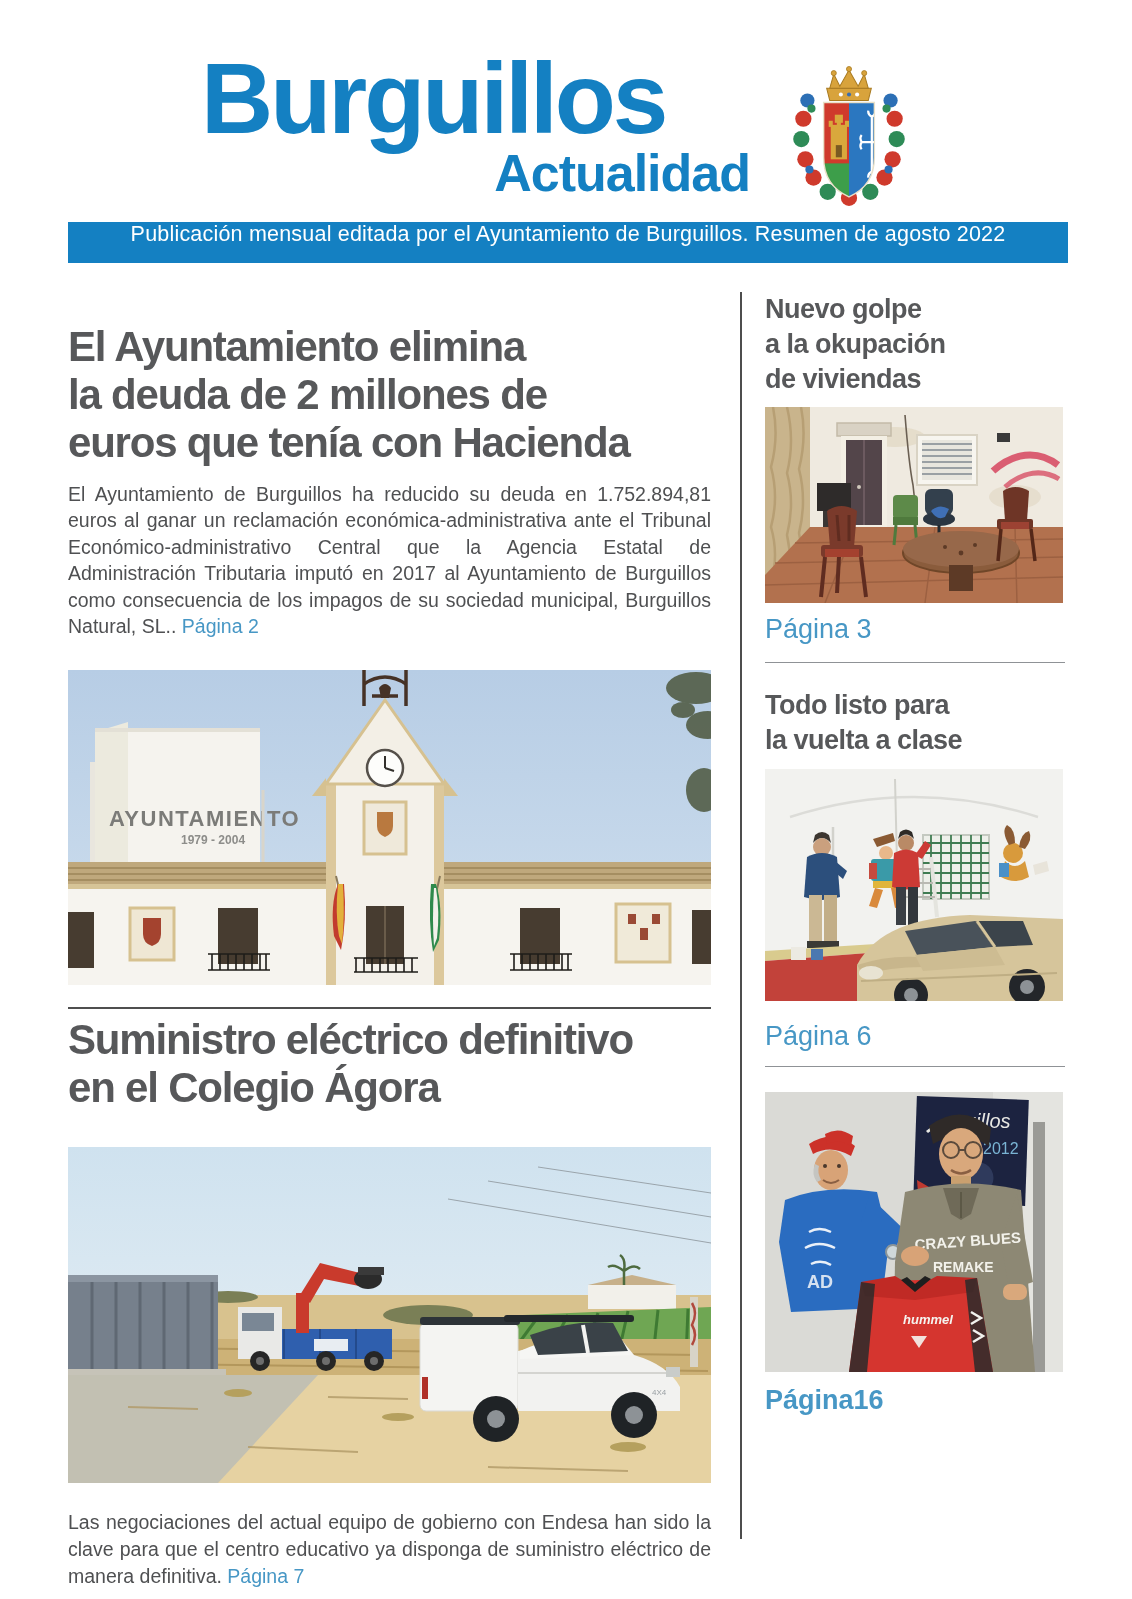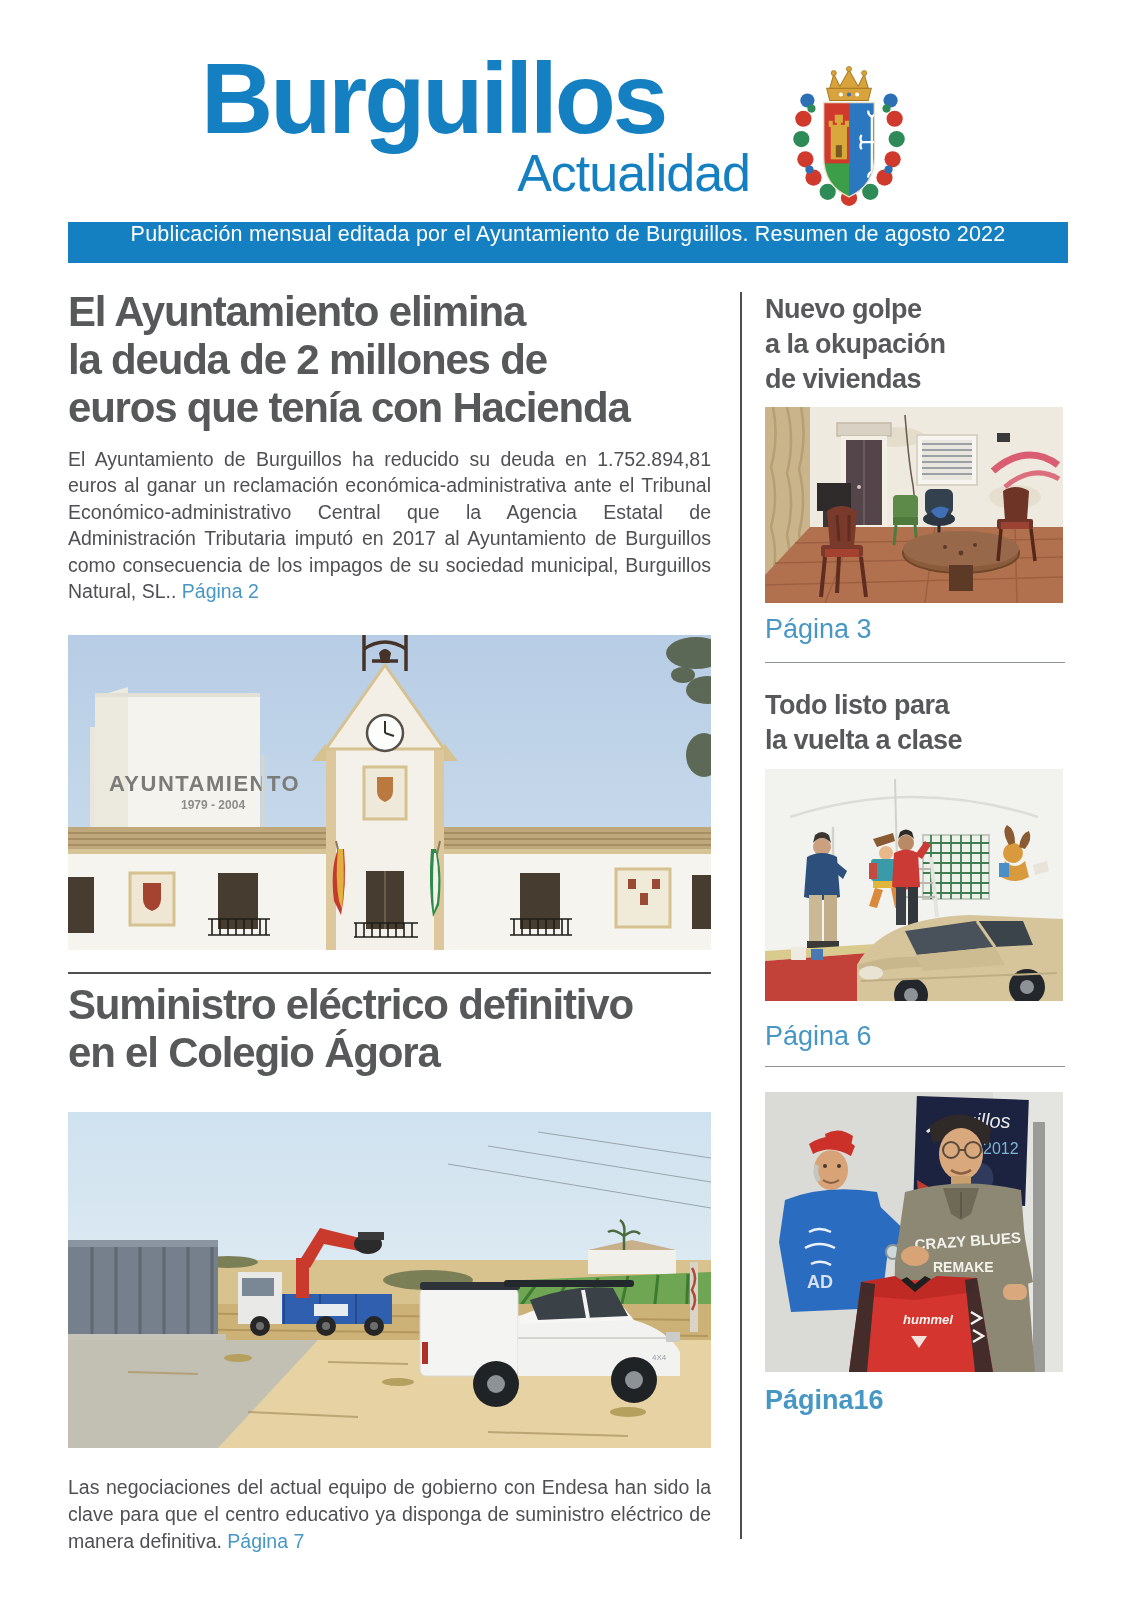--- a/index.html
+++ b/index.html
@@ -18,39 +18,39 @@
     padding-left:21px;
   }
   
   .masthead-title{
     position:absolute;left:201px;top:48px;
     font-size:100px;font-weight:700;letter-spacing:-3px;line-height:1;
     color:var(--brand-blue);
   }
   .masthead-subtitle{
     position:absolute;right:382px;top:147px;
-    font-size:52px;font-weight:400;letter-spacing:-1px;line-height:1;
+    font-size:52px;font-weight:700;letter-spacing:-1px;line-height:1;
     color:var(--brand-blue);
   }
   .crest{position:absolute;left:793px;top:66px;width:112px;height:140px;}
   
   .banner{
     position:absolute;left:68px;top:222px;width:1000px;height:41px;
     background:var(--brand-blue);color:#fff;
     display:flex;justify-content:center;
     font-size:21.5px;letter-spacing:.2px;
   }
   
   .main-col{position:absolute;left:68px;top:288px;width:643px;}
   .col-divider{position:absolute;left:740px;top:292px;width:2px;height:1247px;background:#4d4d4d;}
   .sidebar{position:absolute;left:765px;top:292px;width:300px;}
   
   .headline{
     font-size:42px;font-weight:700;letter-spacing:-1.2px;line-height:1.14;
-    color:var(--headline-gray);white-space:pre-line;
+    color:var(--headline-gray);white-space:pre-line;margin-top:35px;
   }
   .body-text{
     margin-top:14px;font-size:19.5px;line-height:1.36;color:var(--body-gray);
     text-align:justify;
   }
   .page-link{color:var(--link-blue);text-decoration:none;cursor:pointer;}
   .main-rule{border:none;border-top:2px solid var(--rule-dark);margin-top:22px;}
   .h2{margin-top:7px;}
   .photo{display:block;margin-top:30px;}
   .photo2{margin-top:36px;}

